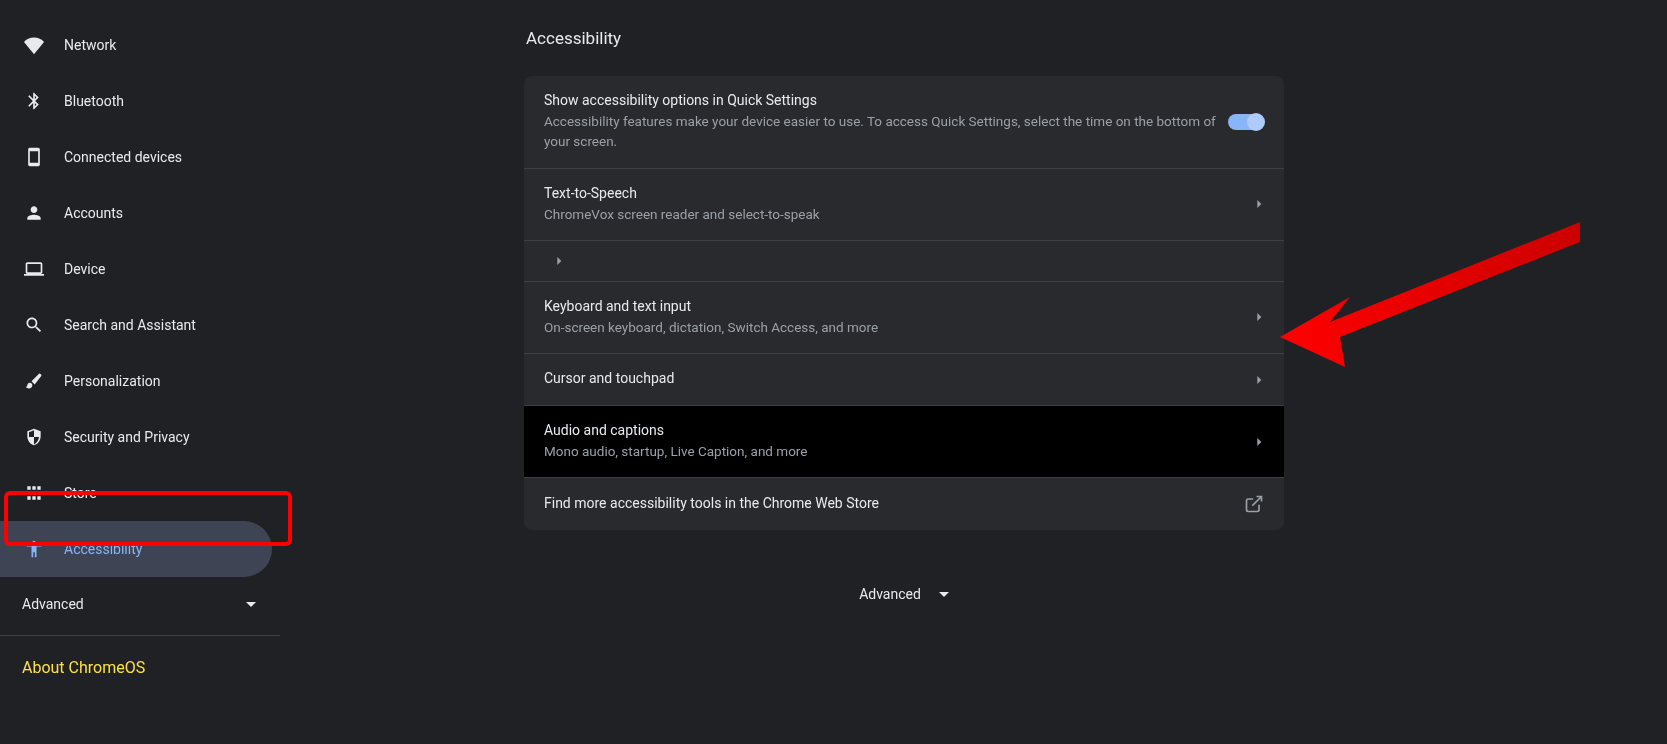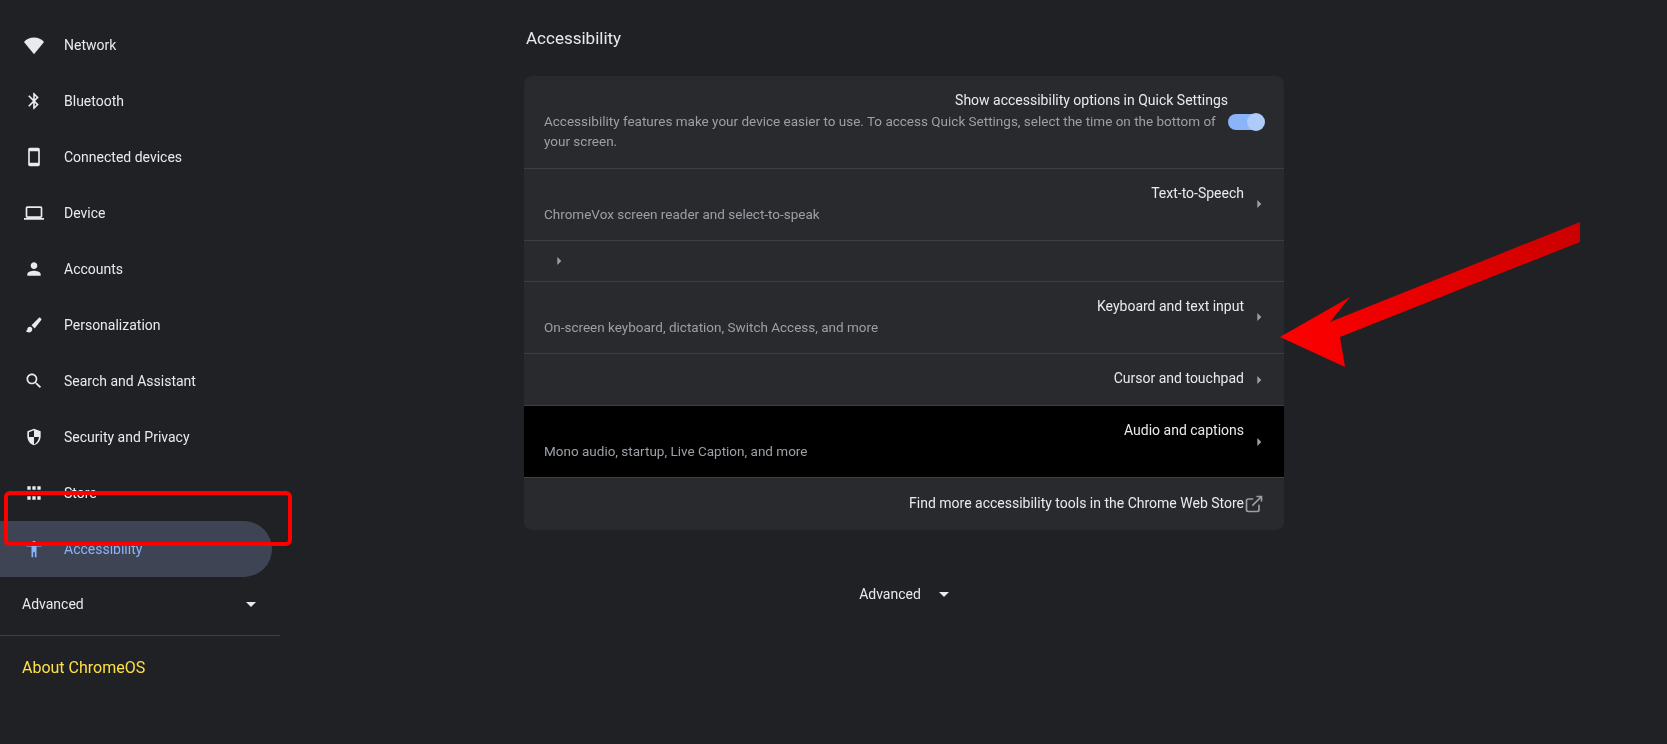--- a/index.html
+++ b/index.html
@@ -114,21 +114,20 @@
     .row:last-child {
       border-bottom: none;
     }
     .row-text {
       flex: 1;
     }
     .row-title {
       font-size: 14px;
       color: #e8eaed;
       margin-bottom: 3px;
-      text-align: right;
     }
     .row-subtitle {
       font-size: 13.5px;
       color: #9aa0a6;
       line-height: 1.5;
     }
     .row.hovered {
       background: #000000;
     }
     .toggle {
@@ -213,48 +212,48 @@
     <span class="icon">
       <svg viewBox="0 0 24 24">
           <path d="M17 1H7c-1.1 0-2 .9-2 2v18c0 1.1.9 2 2 2h10c1.1 0 2-.9 2-2V3c0-1.1-.9-2-2-2zm0 18H7V5h10v14z"></path>
         </svg>
     </span>
     <span>Connected devices</span>
   </div>
   <div class="sidebar-item">
     <span class="icon">
       <svg viewBox="0 0 24 24">
+          <path d="M12 12c2.2 0 4-1.8 4-4s-1.8-4-4-4-4 1.8-4 4 1.8 4 4 4zm0 2c-2.7 0-8 1.3-8 4v2h16v-2c0-2.7-5.3-4-8-4z"></path>
+        </svg>
+    </span>
+    <span>Accounts</span>
+  </div>
+  <div class="sidebar-item">
+    <span class="icon">
+      <svg viewBox="0 0 24 24">
           <path d="M20 18c1.1 0 2-.9 2-2V6c0-1.1-.9-2-2-2H4c-1.1 0-2 .9-2 2v10c0 1.1.9 2 2 2H0v2h24v-2h-4zM4 6h16v10H4V6z"></path>
         </svg>
     </span>
     <span>Device</span>
   </div>
   <div class="sidebar-item">
     <span class="icon">
       <svg viewBox="0 0 24 24">
-          <path d="M12 12c2.2 0 4-1.8 4-4s-1.8-4-4-4-4 1.8-4 4 1.8 4 4 4zm0 2c-2.7 0-8 1.3-8 4v2h16v-2c0-2.7-5.3-4-8-4z"></path>
-        </svg>
-    </span>
-    <span>Accounts</span>
+          <path d="M15.5 14h-.8l-.3-.3c1-1.1 1.6-2.6 1.6-4.2C16 5.9 13.1 3 9.5 3S3 5.9 3 9.5 5.9 16 9.5 16c1.6 0 3.1-.6 4.2-1.6l.3.3v.8l5 5 1.5-1.5-5-5zm-6 0C7 14 5 12 5 9.5S7 5 9.5 5 14 7 14 9.5 12 14 9.5 14z"></path>
+        </svg>
+    </span>
+    <span>Search and Assistant</span>
   </div>
   <div class="sidebar-item">
     <span class="icon">
       <svg viewBox="0 0 24 24">
           <path d="M7 14c-1.7 0-3 1.3-3 3 0 1.3-1.2 2-2 2 .9 1.2 2.5 2 4 2 2.2 0 4-1.8 4-4 0-1.7-1.3-3-3-3zm13.7-9.4l-1.3-1.3c-.4-.4-1-.4-1.4 0L9 12.3l3.8 3.8L20.7 6c.4-.4.4-1 0-1.4z"></path>
         </svg>
     </span>
     <span>Personalization</span>
-  </div>
-  <div class="sidebar-item">
-    <span class="icon">
-      <svg viewBox="0 0 24 24">
-          <path d="M15.5 14h-.8l-.3-.3c1-1.1 1.6-2.6 1.6-4.2C16 5.9 13.1 3 9.5 3S3 5.9 3 9.5 5.9 16 9.5 16c1.6 0 3.1-.6 4.2-1.6l.3.3v.8l5 5 1.5-1.5-5-5zm-6 0C7 14 5 12 5 9.5S7 5 9.5 5 14 7 14 9.5 12 14 9.5 14z"></path>
-        </svg>
-    </span>
-    <span>Search and Assistant</span>
   </div>
   <div class="sidebar-item">
     <span class="icon">
       <svg viewBox="0 0 24 24">
           <path d="M12 2L4 5v6.1c0 5 3.4 9.8 8 10.9 4.6-1.1 8-5.9 8-10.9V5l-8-3zm0 17.9V12H6V6.3l6-2.3v8h6c-.5 4.1-2.9 7.7-6 8.9z"></path>
         </svg>
     </span>
     <span>Security and Privacy</span>
   </div>
   <div class="sidebar-item">

